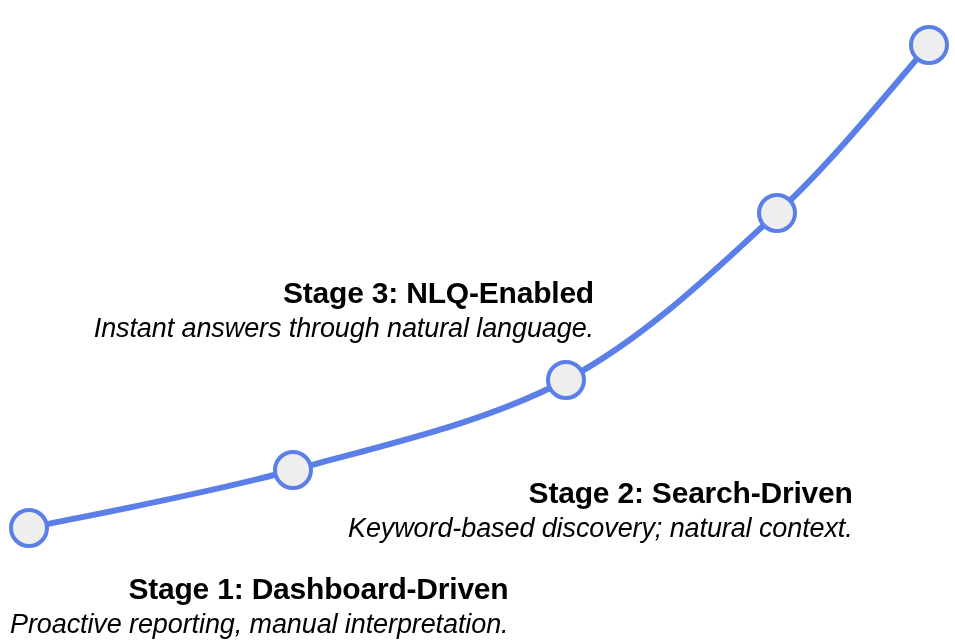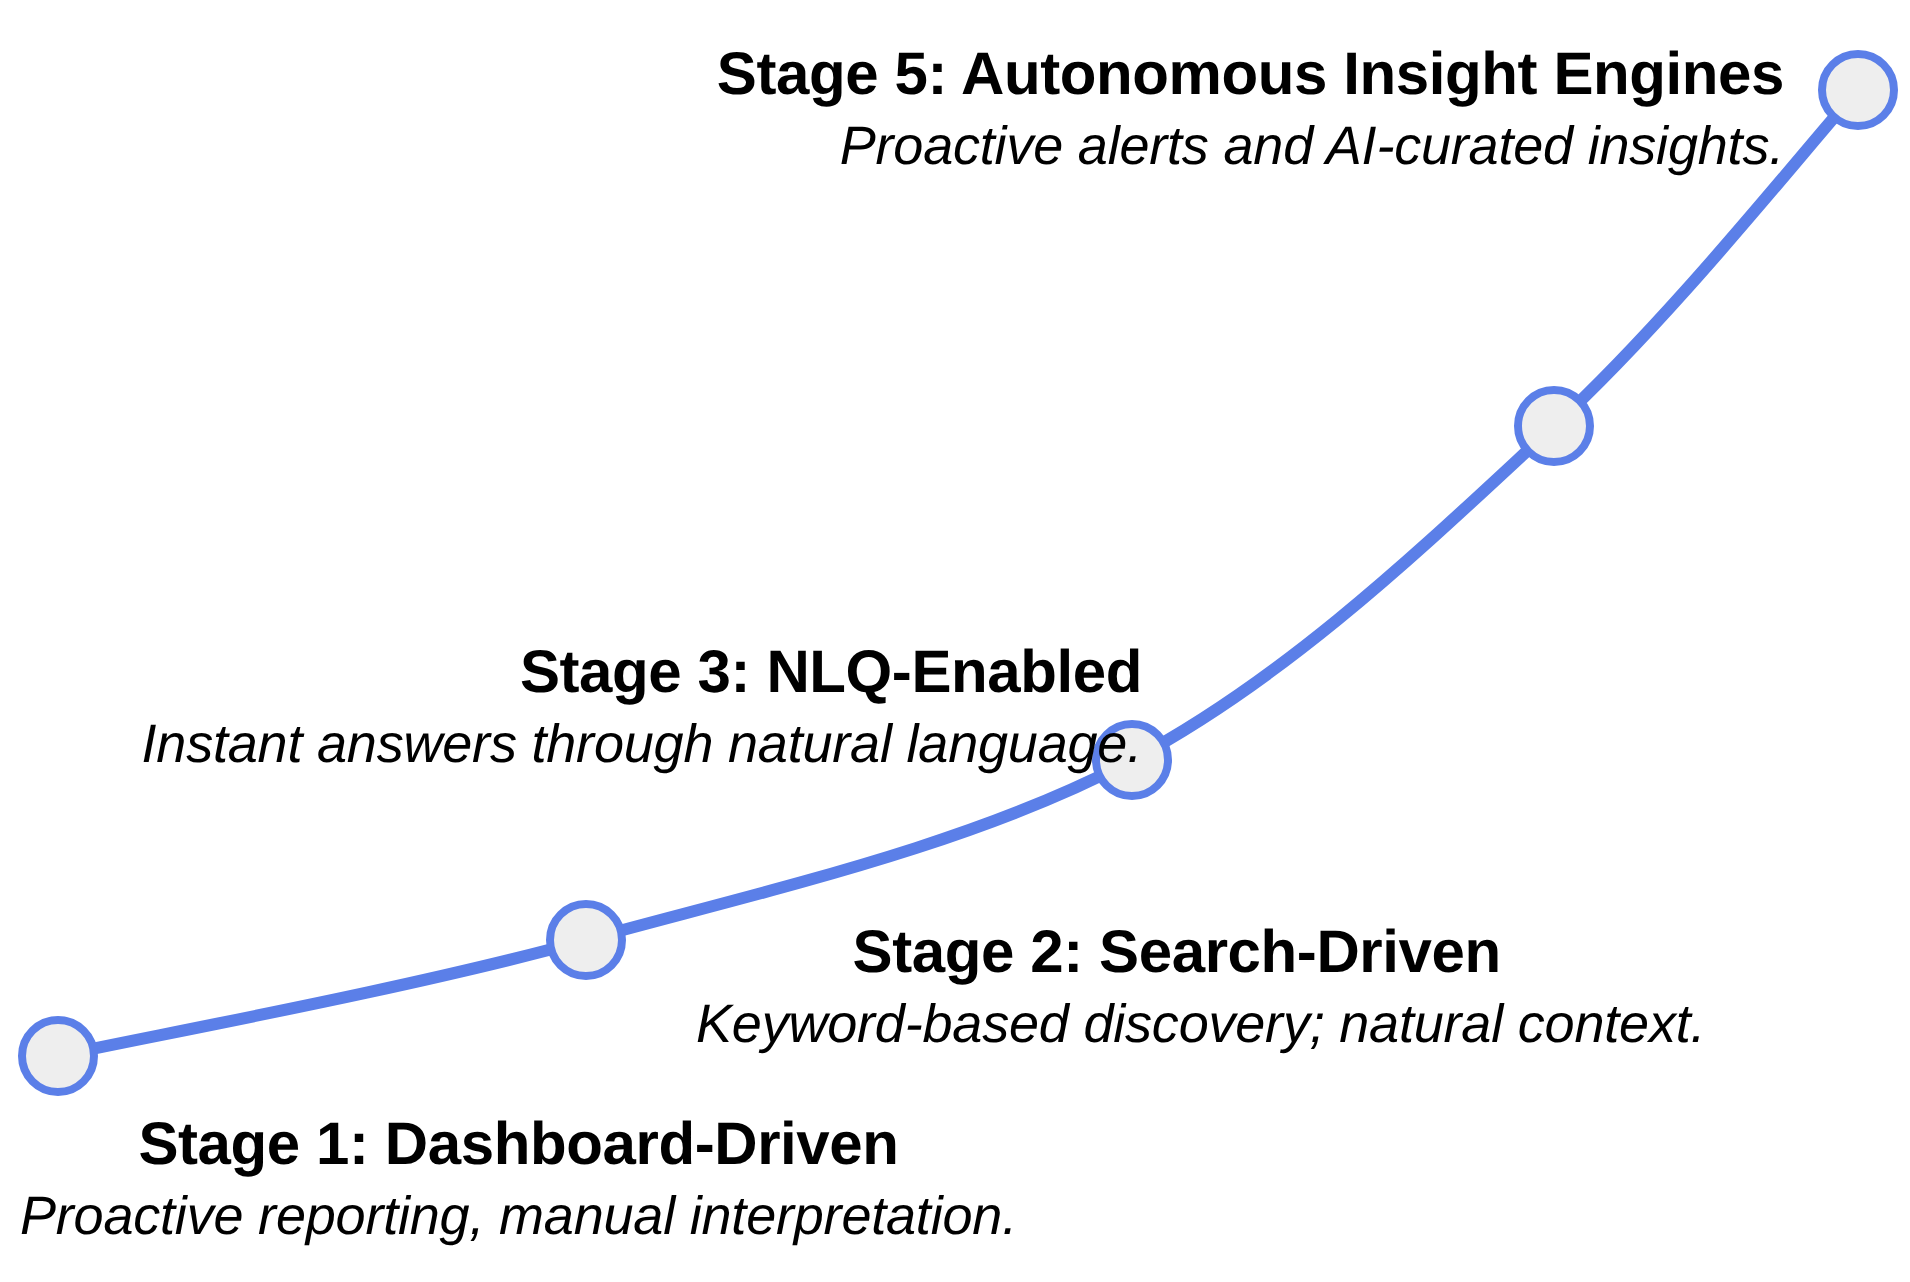--- a/index.html
+++ b/index.html
@@ -48,44 +48,40 @@
   .label-sub {
     font-family: "Liberation Sans", sans-serif;
     font-style: italic;
     font-weight: normal;
     font-size: 27px;
     line-height: 34px;
     color: #000000;
     letter-spacing: -0.1px;
   }
   .align-right { text-align: right; }
-  .align-left  { text-align: center;  }
+  .align-left  { text-align: right; margin-top: 16px;  }
 </style>
 </head>
 <body>
 
 <div id="stage" style="background: rgb(255, 255, 255);">
 
   <svg id="curve-layer" viewBox="0 0 955 641" width="955" height="641" xmlns="http://www.w3.org/2000/svg">
     <path id="curve-path" fill="none" stroke="#5b7fe8" stroke-width="6" stroke-linecap="round" stroke-linejoin="round" d="M 29 528 C 73.00 518.33, 203.50 494.67, 293 470 C 382.50 445.33, 485.33 422.83, 566 380 C 646.67 337.17, 716.50 268.83, 777 213 C 837.50 157.17, 903.67 73.00, 929 45"></path>
   </svg>
 
   <div class="marker" style="left: 29px; top: 528px; width: 40px; height: 40px; background: rgb(238, 238, 238); border-color: rgb(91, 127, 232);"></div>
   <div class="marker" style="left: 293px; top: 470px; width: 40px; height: 40px; background: rgb(238, 238, 238); border-color: rgb(91, 127, 232);"></div>
   <div class="marker" style="left: 566px; top: 380px; width: 40px; height: 40px; background: rgb(238, 238, 238); border-color: rgb(91, 127, 232);"></div>
   <div class="marker" style="left: 777px; top: 213px; width: 40px; height: 40px; background: rgb(238, 238, 238); border-color: rgb(91, 127, 232);"></div>
   <div class="marker" style="left: 929px; top: 45px; width: 40px; height: 40px; background: rgb(238, 238, 238); border-color: rgb(91, 127, 232);"></div>
 
-  <div class="label-block align-right" style="right:63px; top:20px;">
-    <div class="label-title">Stage 5: Autonomous Insight Engines</div>
-    <div class="label-sub">Proactive alerts and AI-curated insights.</div>
-  </div>
 
 
-  <div class="label-block align-right" style="right:384px; top:275px;margin-top:44px;">
+  <div class="label-block align-right" style="right:361px; top:275px;">
     <div class="label-title">Stage 3: NLQ-Enabled</div>
     <div class="label-sub">Instant answers through natural language.</div>
   </div>
 
   <div class="label-block align-left" style="left:324px; top:459px;">
     <div class="label-title">Stage 2: Search-Driven</div>
     <div class="label-sub" style="padding-left:24px;">Keyword-based discovery; natural context.</div>
   </div>
 
   <div class="label-block align-left" style="left:10px; top:555px;">

